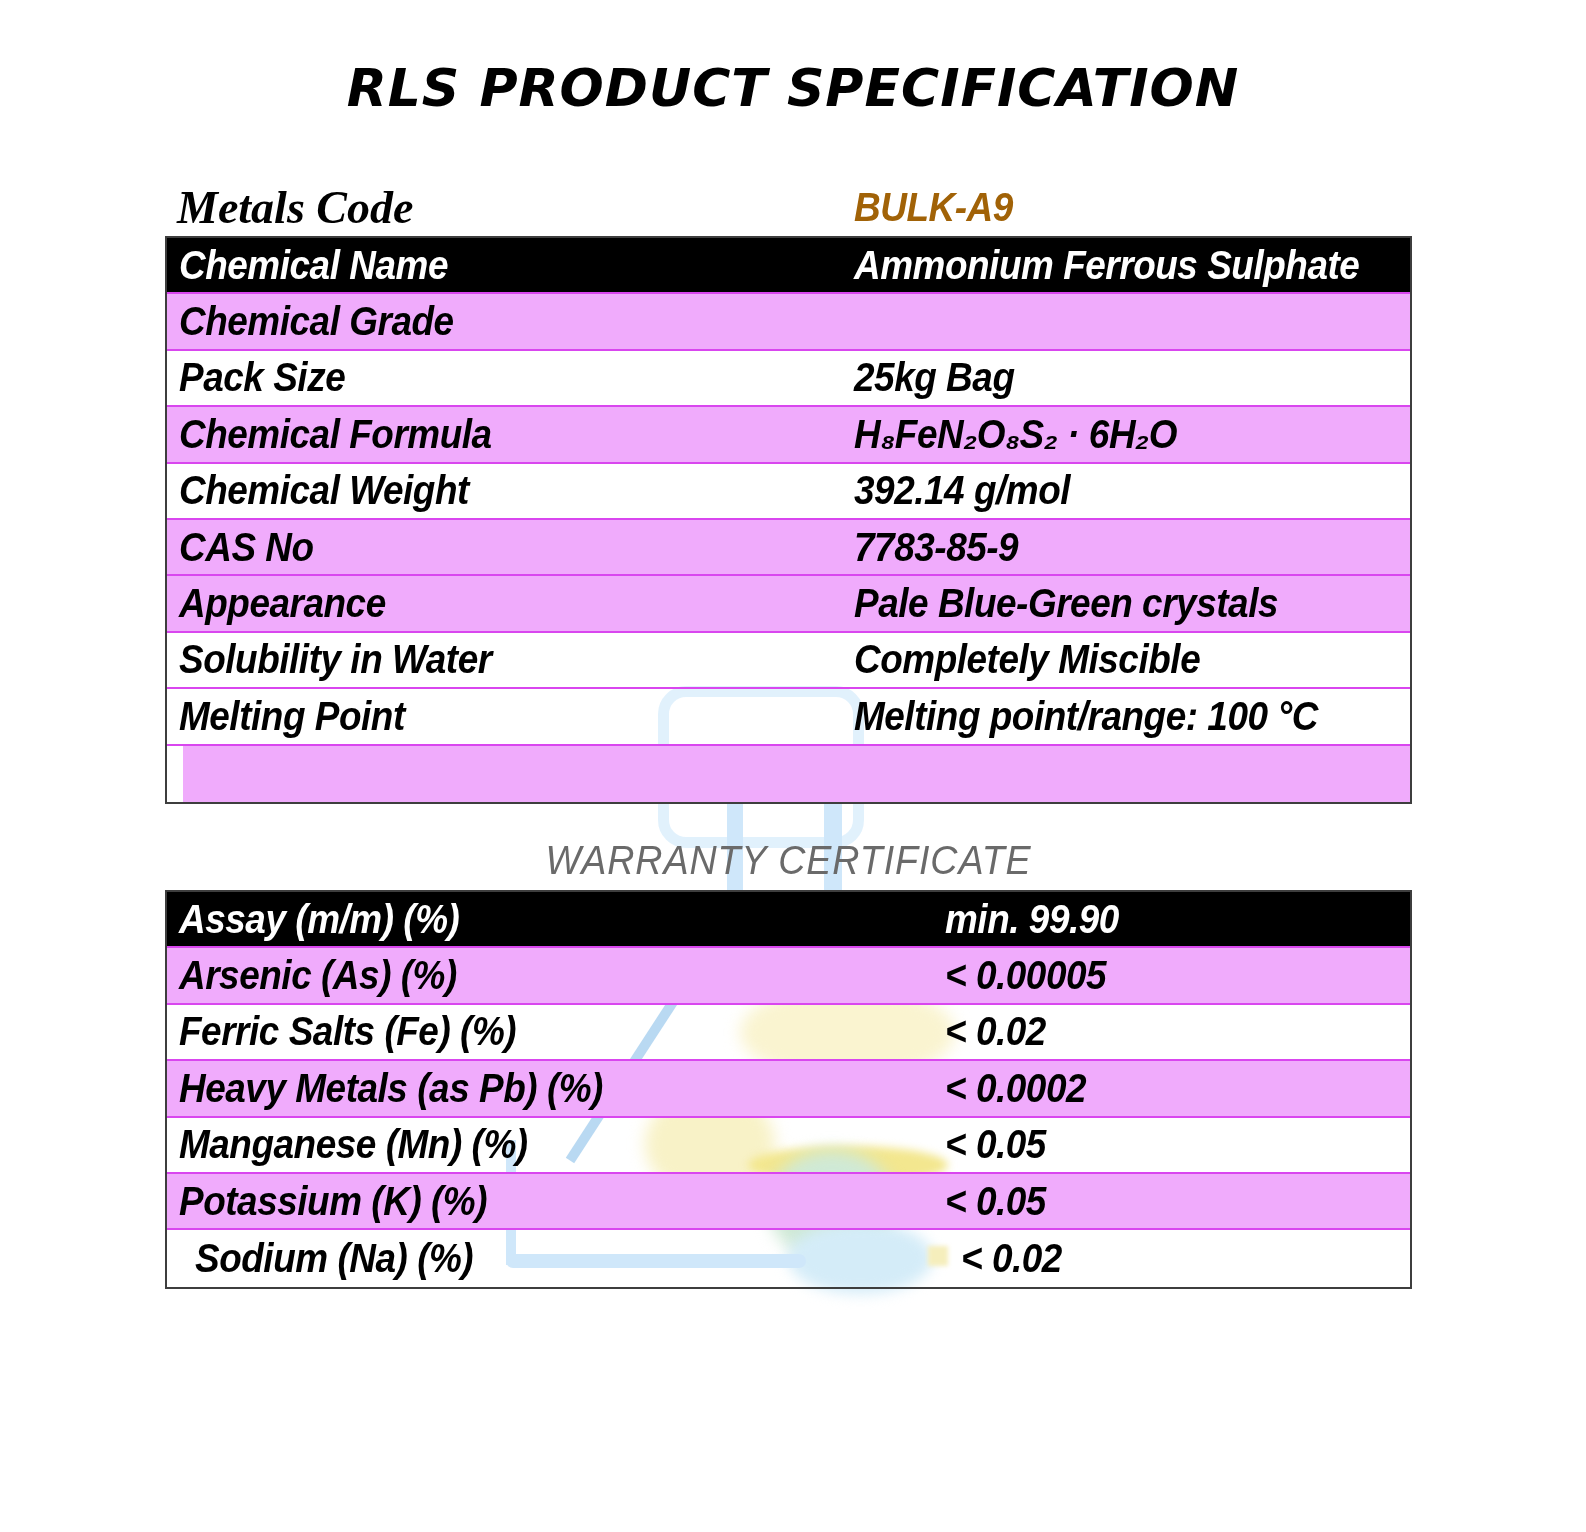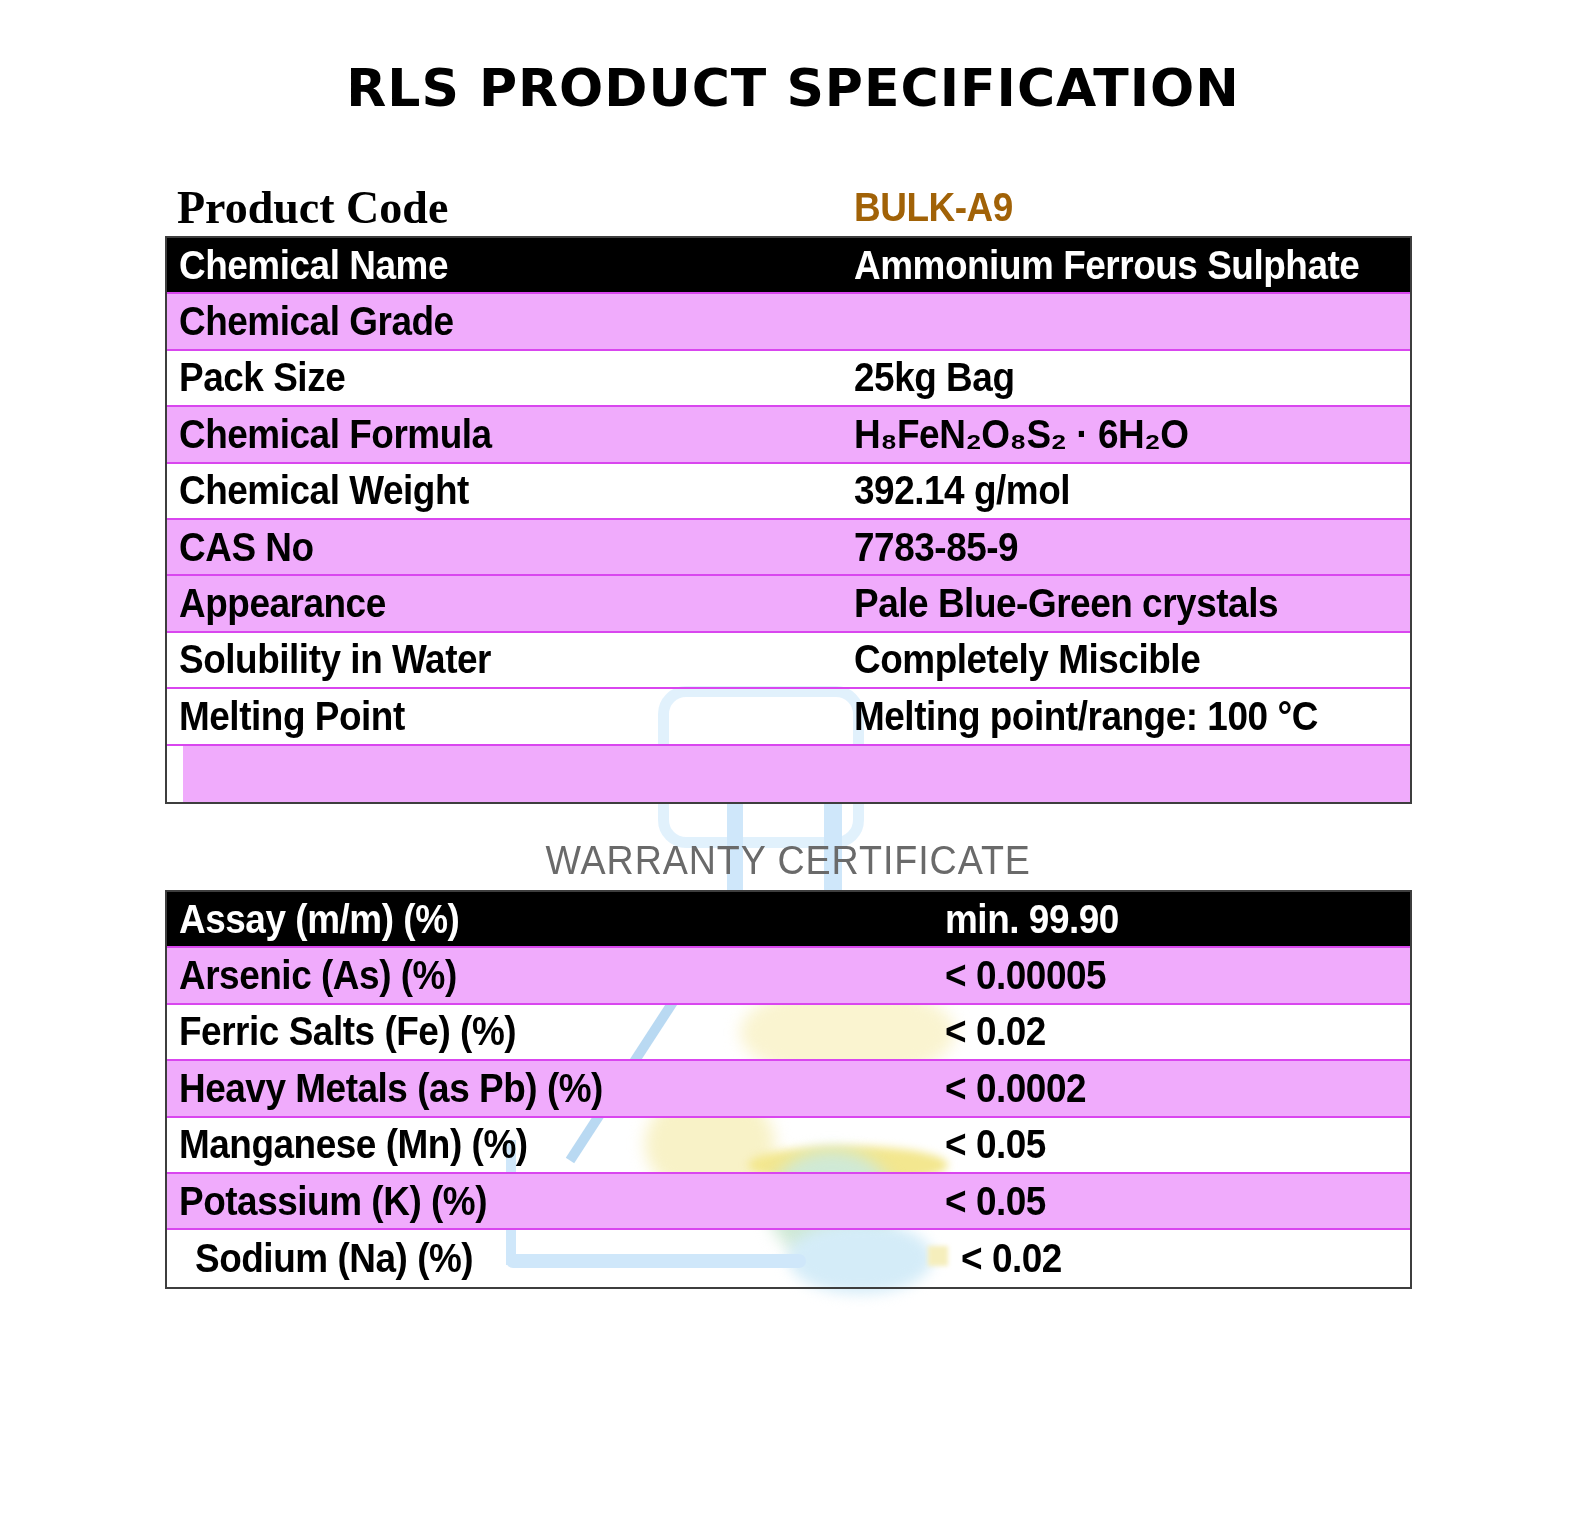--- a/index.html
+++ b/index.html
@@ -2,20 +2,21 @@
 <html><head>
 <meta charset="utf-8">
 <style>
   html,body{margin:0;padding:0;background:#ffffff;}
   .page{
     position:relative;
     width:1586px;height:1456px;
     background:#ffffff;
     overflow:hidden;
     font-family:"Liberation Sans","DejaVu Sans",sans-serif;
+    font-style:italic;
   }
   
   .wm{position:absolute;z-index:0;}
   .wm-rect{left:658px;top:686px;width:184px;height:140px;border:11px solid #dcEFfb;border-radius:28px;opacity:.85;}
   .wm-stripe1{left:727px;top:796px;width:16px;height:94px;background:#cfe7fa;}
   .wm-stripe2{left:824px;top:796px;width:18px;height:94px;background:#cfe7fa;}
   .wm-dot1{left:730px;top:568px;width:26px;height:26px;border-radius:50%;background:#f6f5d2;}
   .wm-dot2{left:786px;top:592px;width:22px;height:22px;border-radius:50%;background:#f6f5d2;}
   .wm-diag{left:617px;top:985px;width:10px;height:191px;background:#b9d9f2;transform:rotate(33deg);}
   .wm-vline{left:506px;top:1140px;width:10px;height:125px;background:#cfe7fa;}
@@ -93,21 +94,21 @@
   <div class="wm wm-diag"></div>
   <div class="wm wm-vline"></div>
   <div class="wm wm-hline"></div>
   <div class="wm wm-dot3"></div>
 
   <div class="content">
 
     <div class="doc-title">RLS PRODUCT SPECIFICATION</div>
 
     <div class="product-row">
-      <div class="product-label cell">Product Code</div>
+      <div class="product-label cell">Metals Code</div>
       <div class="product-value cell">
         <span class="ct">BULK-A9</span>
       </div>
     </div>
 
     <div class="spec-table" id="table1">
       <div class="row black">
         <div class="lbl cell"><span class="ct">Chemical Name</span></div>
         <div class="val cell"><span class="ct">Ammonium Ferrous Sulphate</span></div>
       </div>

